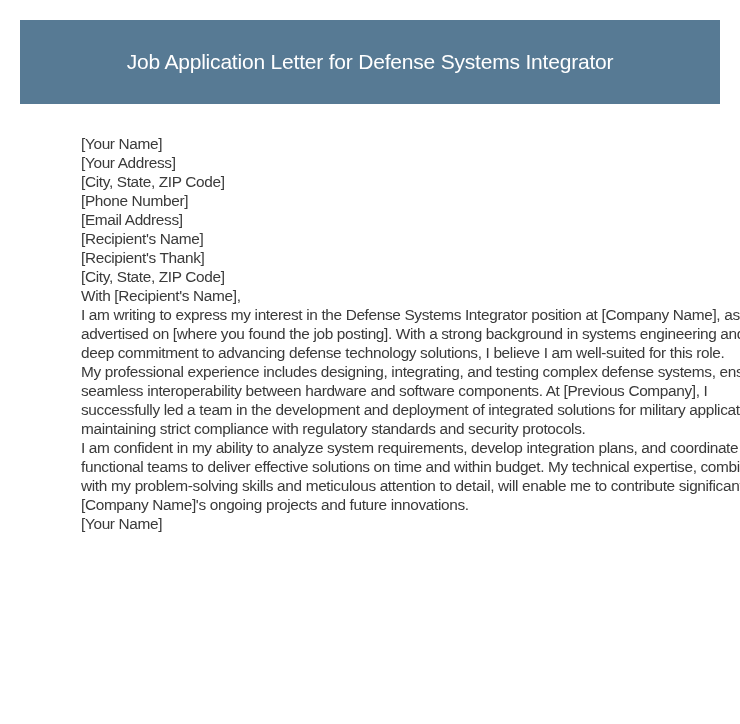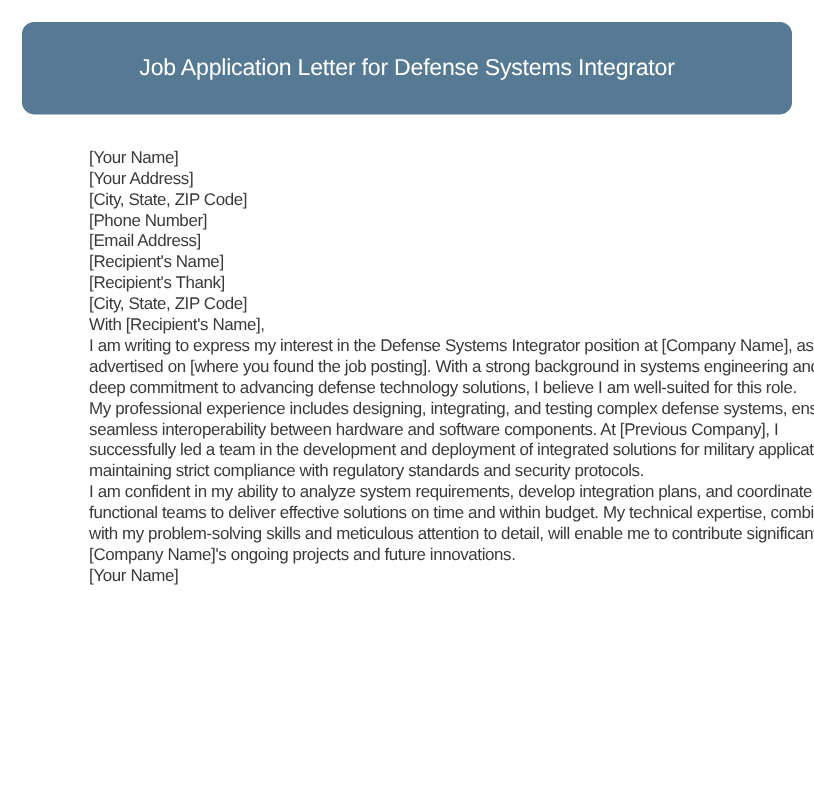--- a/index.html
+++ b/index.html
@@ -17,21 +17,20 @@
     .header {
       position: absolute;
       left: 20px;
       top: 20px;
       width: 700px;
       height: 84px;
       background: #577a94;
       display: flex;
       align-items: center;
       justify-content: center;
-      border-radius: 11px;
     }
     .header h1 {
       margin: 0;
       color: #ffffff;
       font-weight: normal;
       font-size: 21px;
       letter-spacing: -0.2px;
       font-family: "Liberation Sans", sans-serif;
     }
     .letter {

